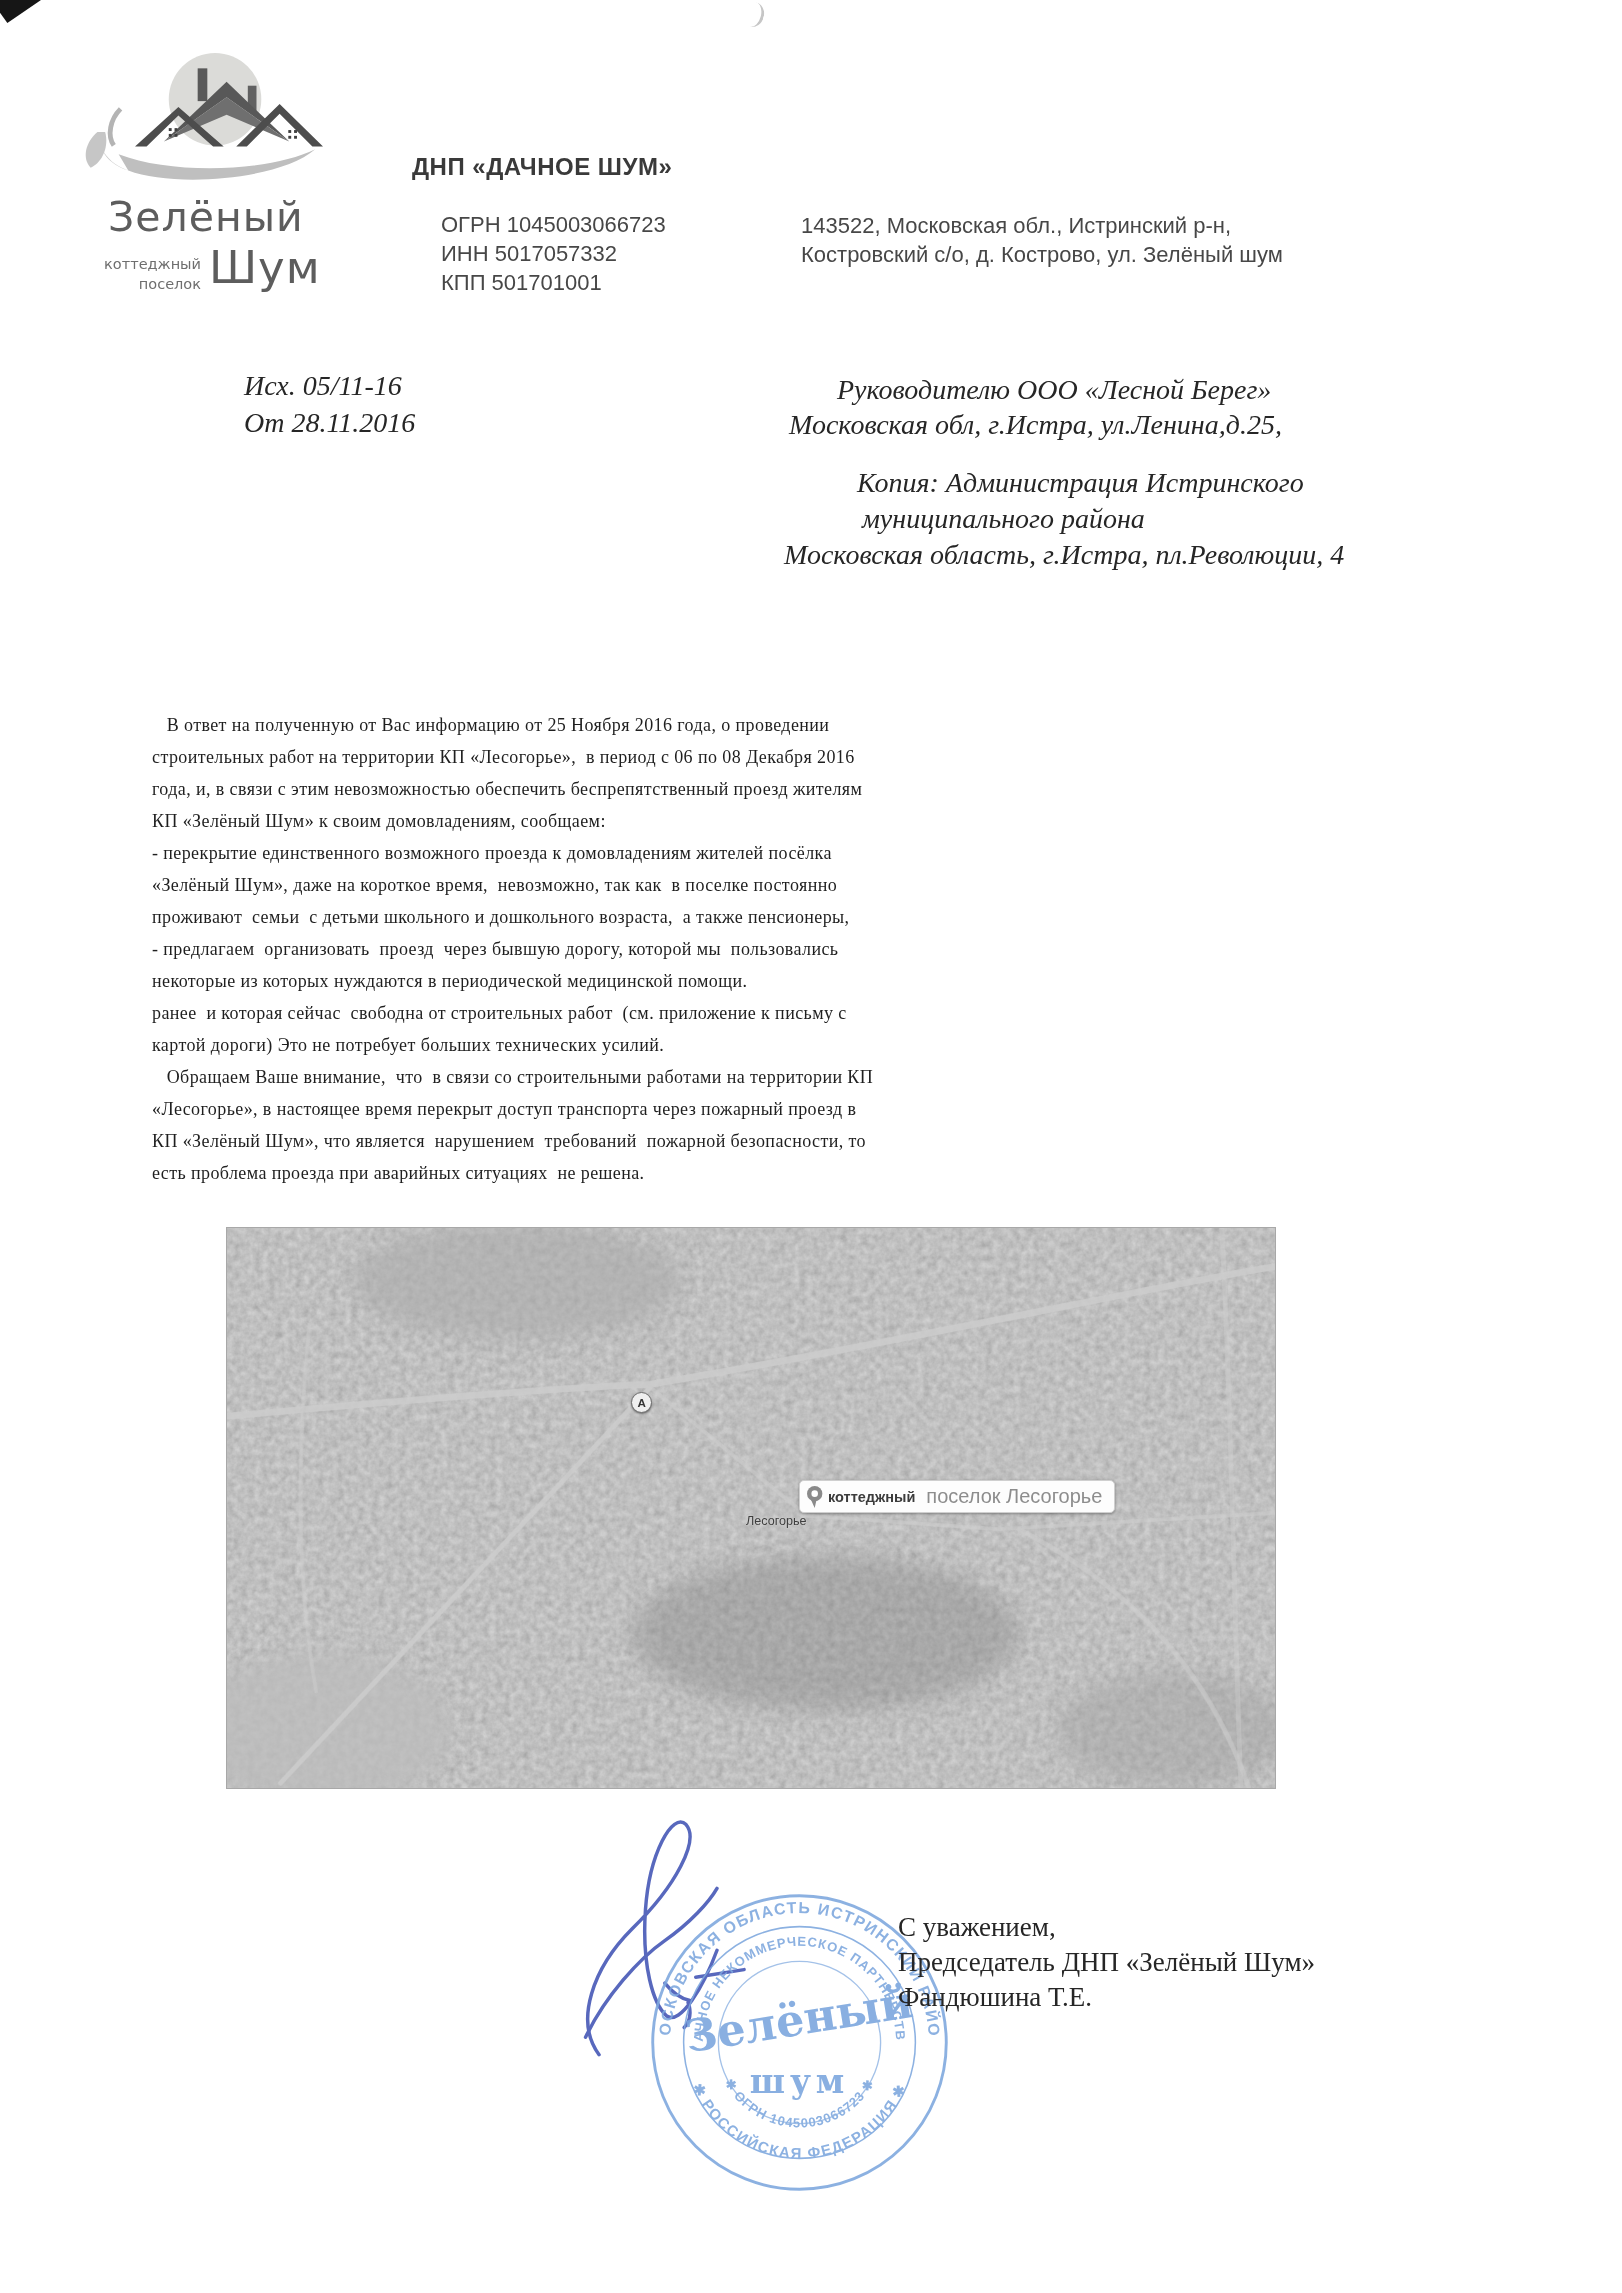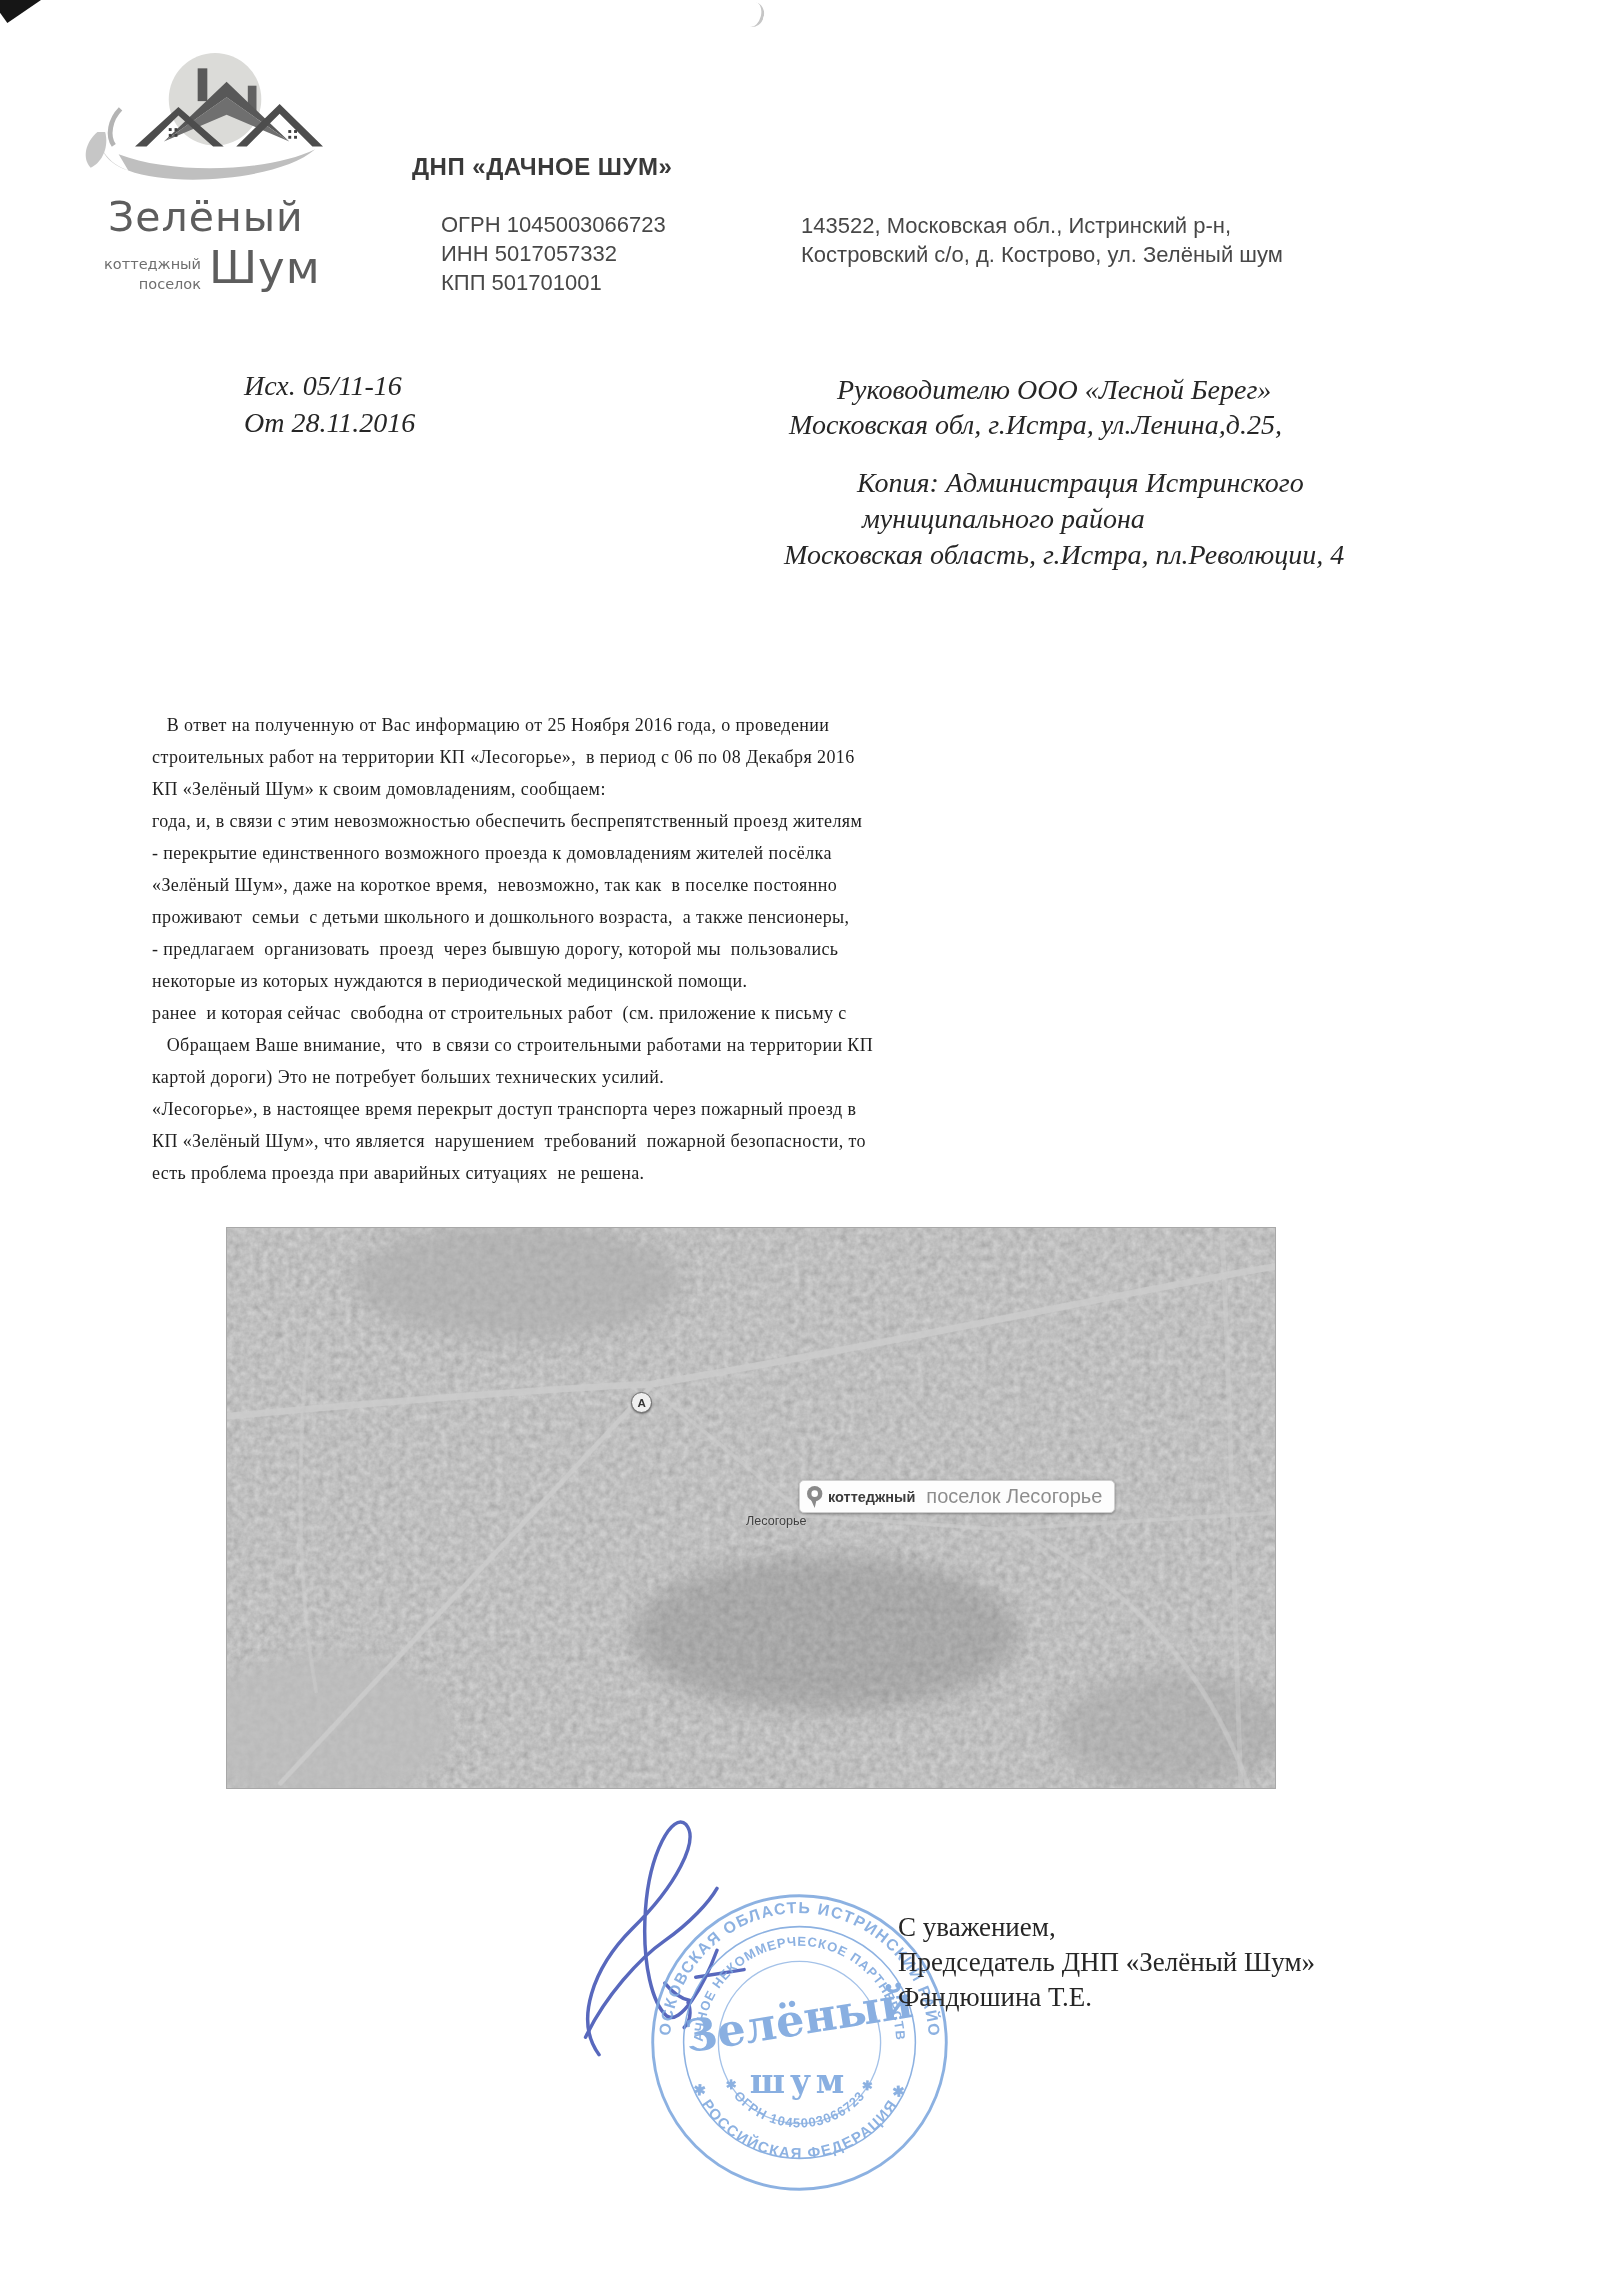--- a/index.html
+++ b/index.html
@@ -113,30 +113,30 @@
 
 <div class="abs it addr-line" style="left:837px;top:373px;">Руководителю ООО  «Лесной Берег»</div>
 <div class="abs it addr-line" style="left:789px;top:408px;">Московская обл, г.Истра, ул.Ленина,д.25,</div>
 <div class="abs it addr-line" style="left:857px;top:466px;">Копия:   Администрация Истринского</div>
 <div class="abs it addr-line" style="left:862px;top:502px;">муниципального района</div>
 <div class="abs it addr-line" style="left:784px;top:538px;">Московская область, г.Истра, пл.Революции, 4</div>
 
 <div class="abs body-block">
     <div class="body-line">   В ответ на полученную от Вас информацию от 25 Ноября 2016 года, о проведении</div>
     <div class="body-line">строительных работ на территории КП «Лесогорье»,  в период с 06 по 08 Декабря 2016</div>
+    <div class="body-line">года, и, в связи с этим невозможностью обеспечить беспрепятственный проезд жителям</div>
     <div class="body-line">КП «Зелёный Шум» к своим домовладениям, сообщаем:</div>
-    <div class="body-line">года, и, в связи с этим невозможностью обеспечить беспрепятственный проезд жителям</div>
     <div class="body-line">- перекрытие единственного возможного проезда к домовладениям жителей посёлка</div>
     <div class="body-line">«Зелёный Шум», даже на короткое время,  невозможно, так как  в поселке постоянно</div>
     <div class="body-line">проживают  семьи  с детьми школьного и дошкольного возраста,  а также пенсионеры,</div>
     <div class="body-line">- предлагаем  организовать  проезд  через бывшую дорогу, которой мы  пользовались</div>
     <div class="body-line">некоторые из которых нуждаются в периодической медицинской помощи.</div>
     <div class="body-line">ранее  и которая сейчас  свободна от строительных работ  (см. приложение к письму с</div>
+    <div class="body-line">картой дороги) Это не потребует больших технических усилий.</div>
     <div class="body-line">   Обращаем Ваше внимание,  что  в связи со строительными работами на территории КП</div>
-    <div class="body-line">картой дороги) Это не потребует больших технических усилий.</div>
     <div class="body-line">«Лесогорье», в настоящее время перекрыт доступ транспорта через пожарный проезд в</div>
     <div class="body-line">КП «Зелёный Шум», что является  нарушением  требований  пожарной безопасности, то</div>
     <div class="body-line">есть проблема проезда при аварийных ситуациях  не решена.</div>
   </div>
 
 <div class="abs map">
   <svg class="noise" width="1048" height="560" viewBox="0 0 1085 580">
     <defs>
       <filter id="forest" x="0" y="0" width="100%" height="100%">
         <feTurbulence type="fractalNoise" baseFrequency="0.14" numOctaves="3" seed="7" result="n"></feTurbulence>

